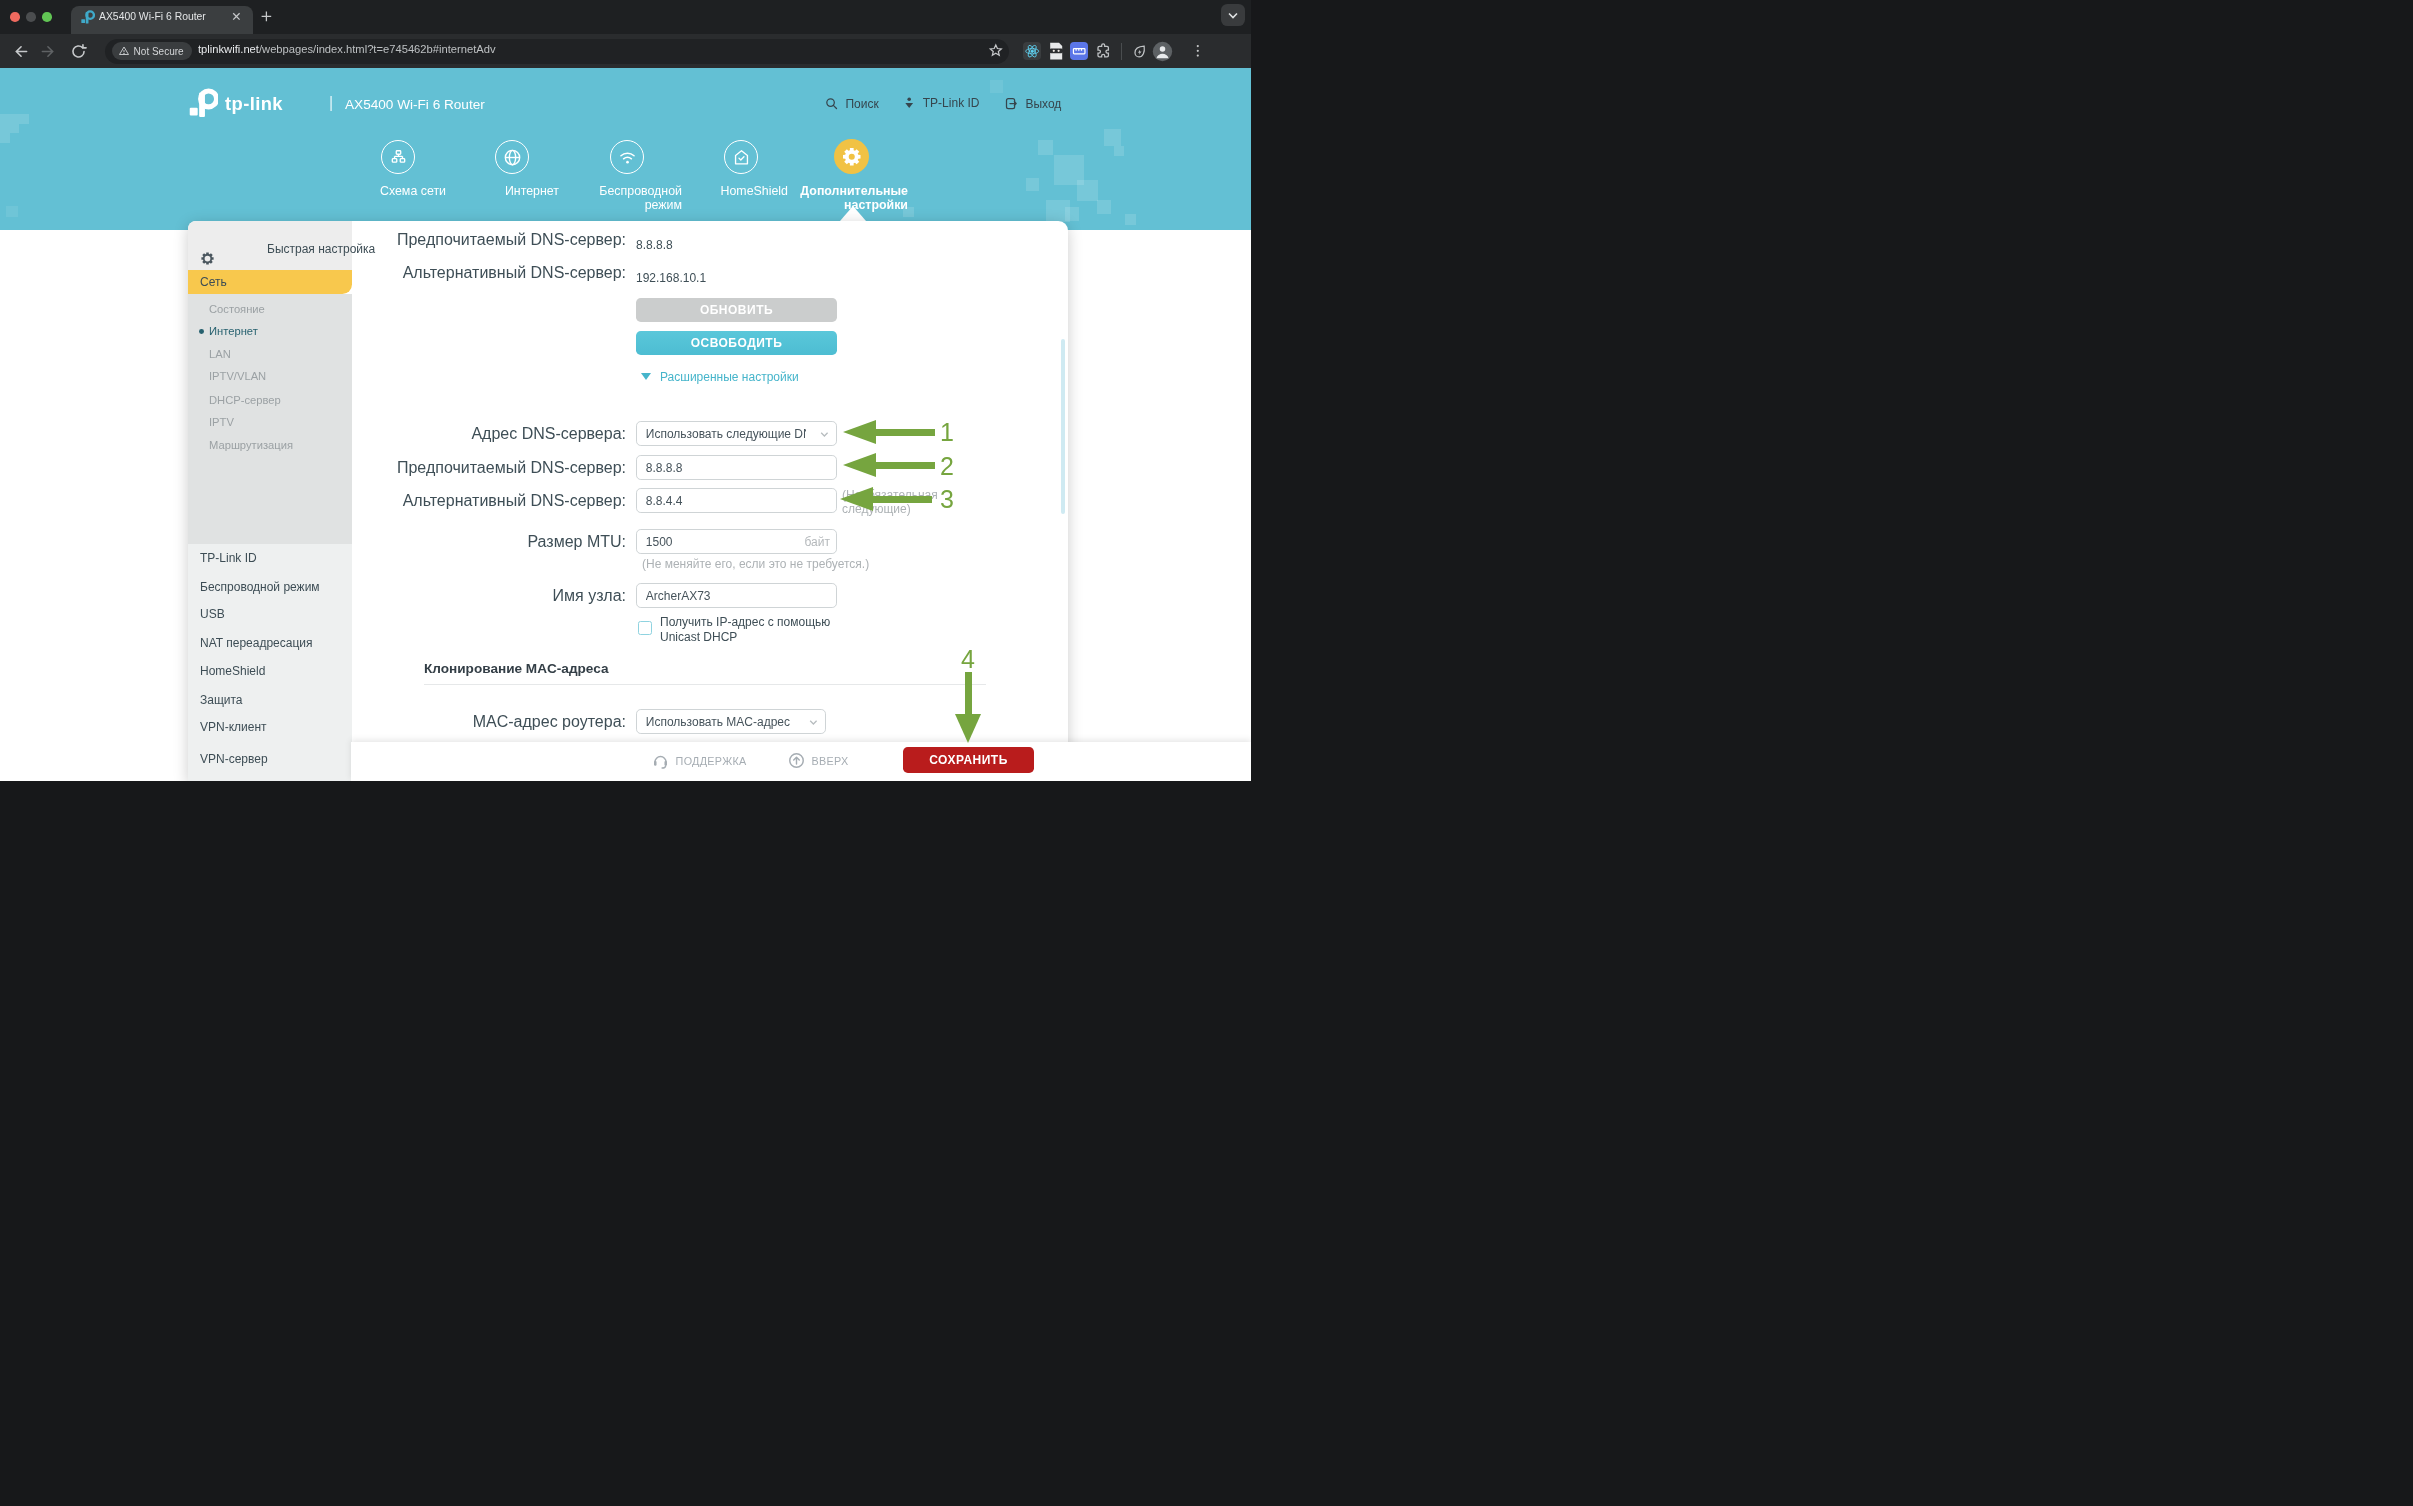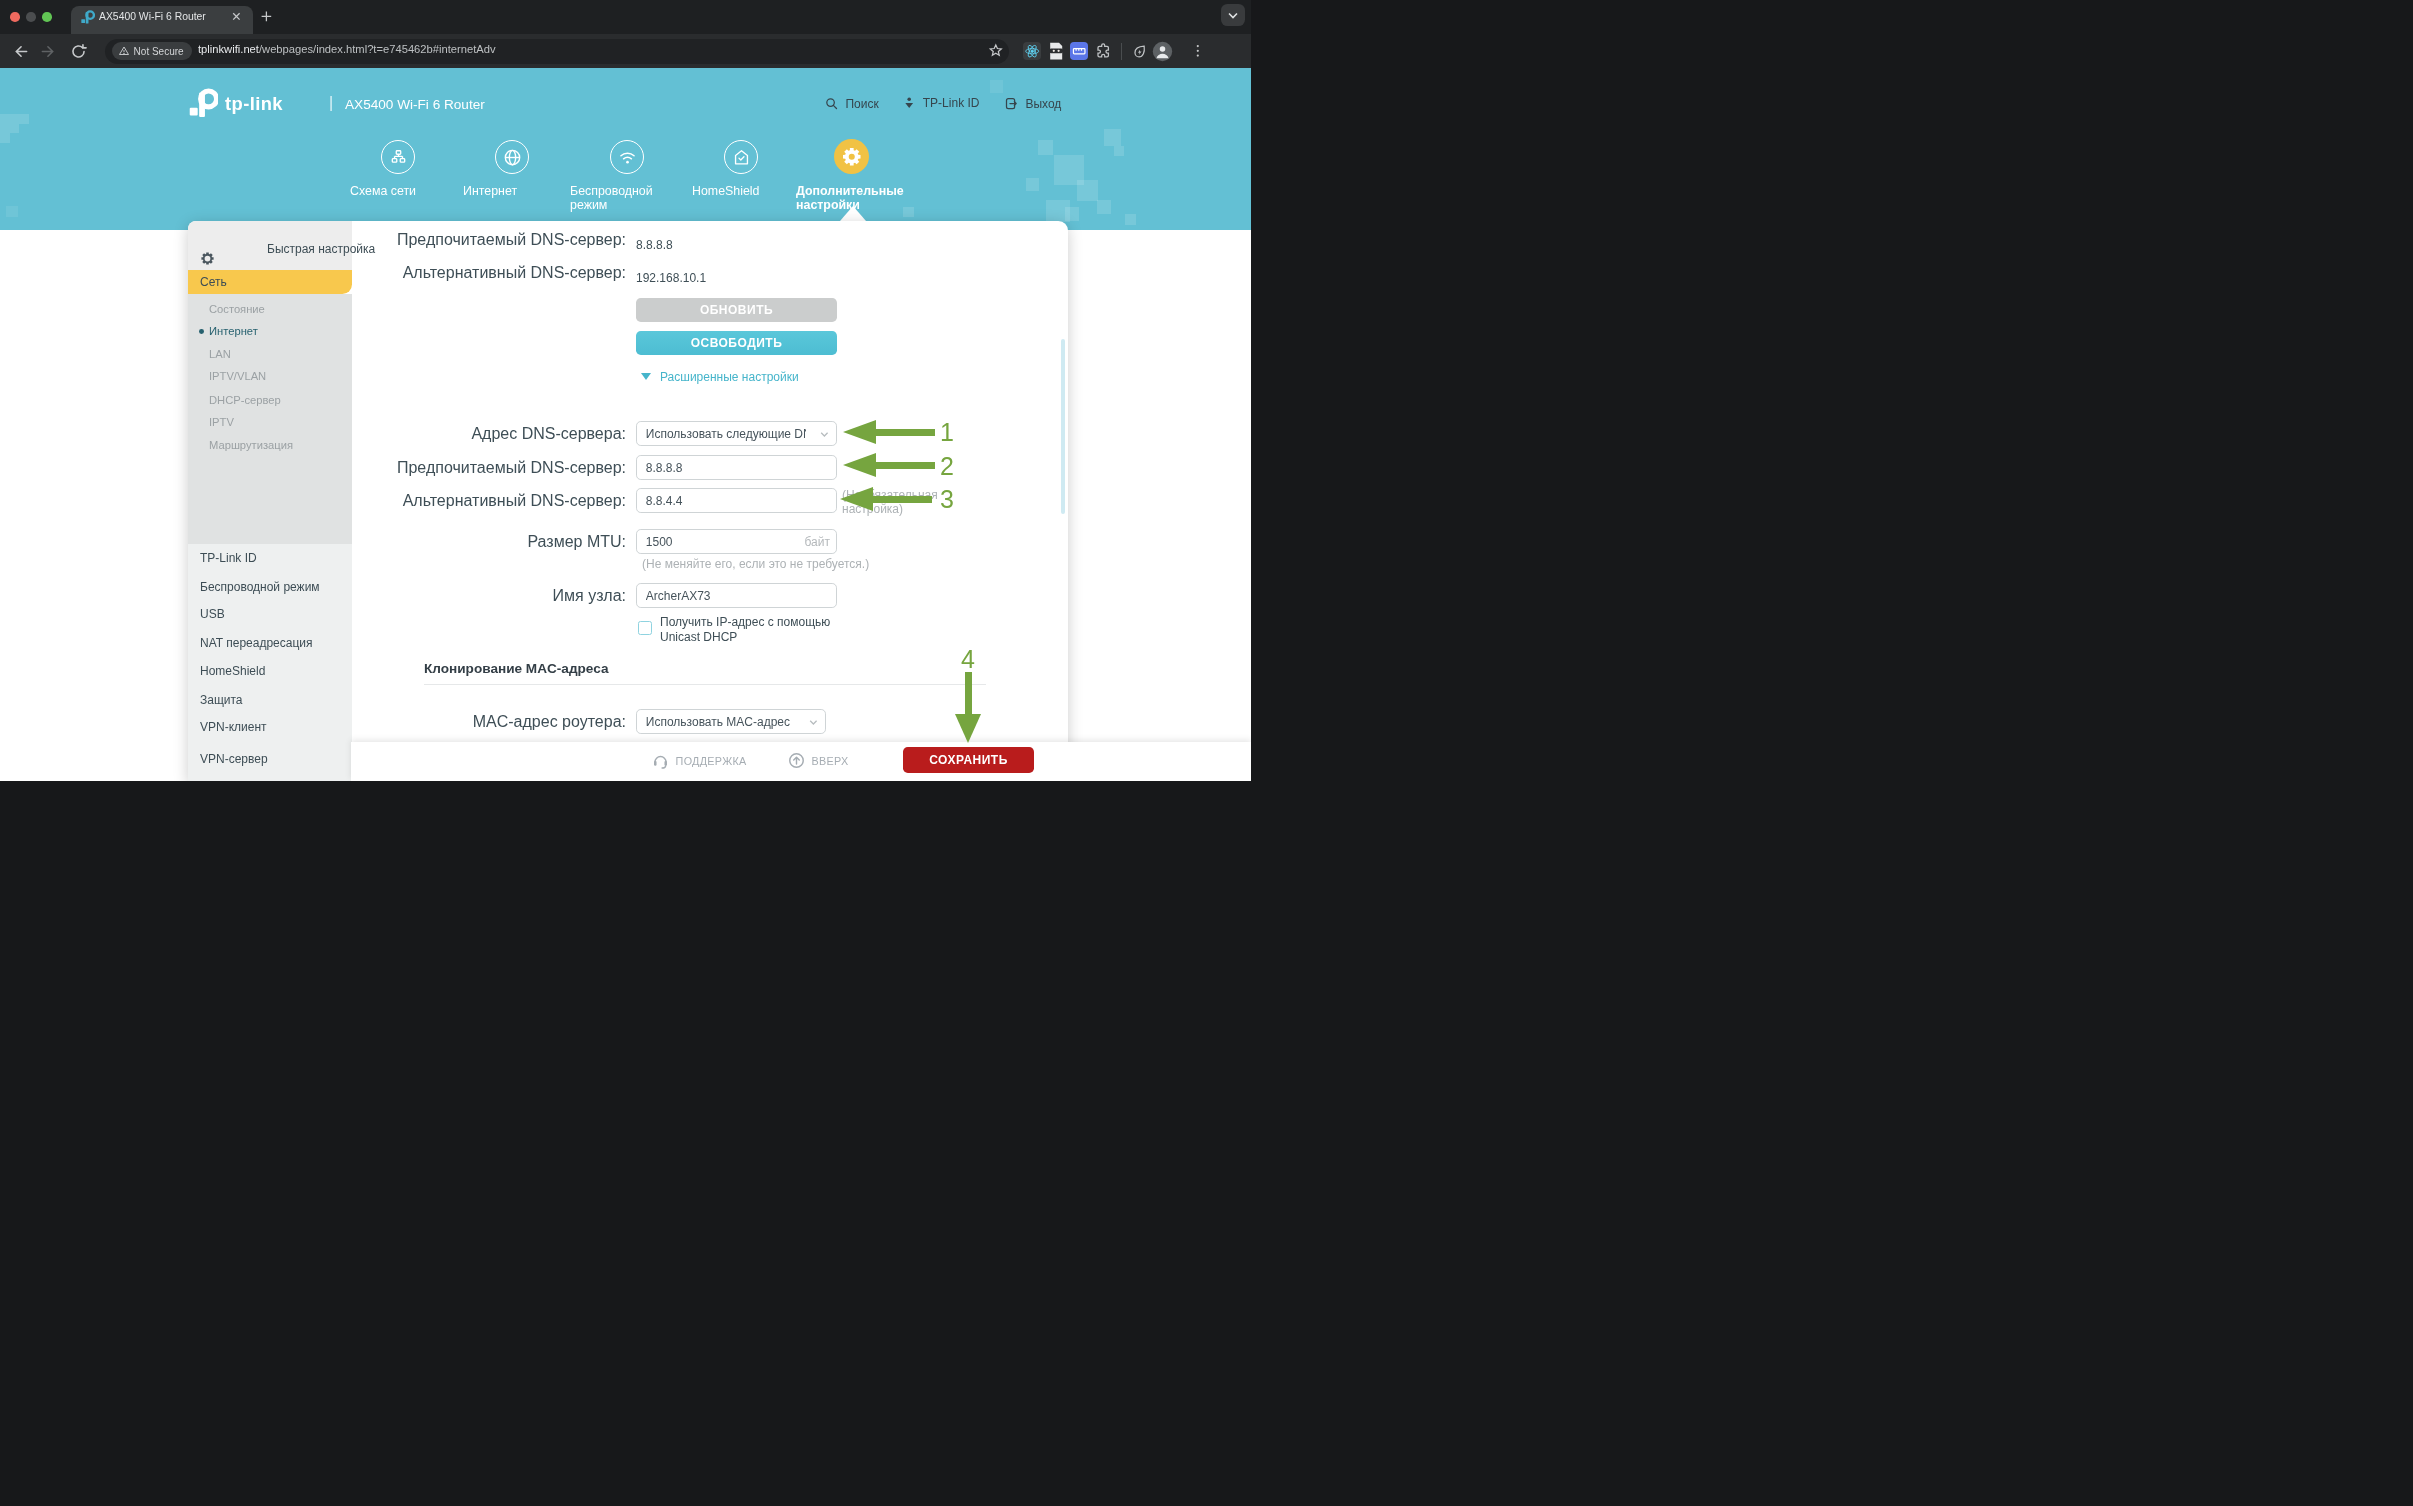--- a/index.html
+++ b/index.html
@@ -22,21 +22,21 @@
   .url{left:198px;top:43px;font-size:11.2px;color:#e8eaec;white-space:nowrap;}
   .url .path{color:#bdc0c2;}
   .exttile{top:42px;width:18.4px;height:18.4px;border-radius:4px;}
   .tooldiv{left:1121px;top:43px;width:0.8px;height:17px;background:#4a4d4f;}
   
   .page{left:0;top:68px;width:1251px;height:714px;background:#ffffff;}
   .teal{left:0;top:68px;width:1251px;height:162px;background:#63c0d4;}
   .m{background:rgba(255,255,255,.13);}
   .brand{color:#ffffff;font-size:18.4px;font-weight:700;letter-spacing:0.4px;}
   .hdr-item{display:flex;align-items:center;gap:6.4px;color:#36454d;font-size:12px;top:96px;}
-  .navlbl{color:#ffffff;font-size:12.4px;text-align:left;}
+  .navlbl{color:#ffffff;font-size:12.4px;text-align:right;}
   .circ{width:32px;height:32px;border:1.6px solid #ffffff;border-radius:50%;display:flex;align-items:center;justify-content:center;}
   .circ.active{border:none;width:35px;height:35px;background:#f1c244;}
   .pointer{width:0;height:0;border-left:13.6px solid transparent;border-right:13.6px solid transparent;border-bottom:15px solid #ffffff;}
   .panel{left:188px;top:221px;width:880px;height:560px;background:#ffffff;border-radius:8px 9.6px 0 0;
     box-shadow:0 3.2px 14.4px rgba(0,0,0,.20);}
   
   .sb-row1{left:188px;top:221px;width:164px;height:49px;background:#ededed;border-radius:8px 0 0 0;}
   .sb-yellow{left:188px;top:270px;width:164px;height:24px;background:#f8c84d;border-radius:0 0 9.6px 0;}
   .sb-sub{left:188px;top:294px;width:164px;height:251px;background:#e0e2e2;}
   .sb-low{left:188px;top:544px;width:164px;height:237px;background:#eef0f0;}
@@ -373,21 +373,21 @@
     </span>
   </div>
 
   <div class="abs flabel" style="top:455px;">Предпочитаемый DNS-сервер:</div>
   <input class="abs field" style="top: 455px;" value="8.8.8.8">
 
   <div class="abs flabel" style="top:488px;">Альтернативный DNS-сервер:</div>
   <input class="abs field" style="top: 488px;" value="8.8.4.4">
   <div class="abs hint" style="left:842px;top:488px;width:104px;">
     <div>(Необязательная</div>
-      <div>настройка)</div>
+      <div>следующие)</div>
   </div>
 
   <div class="abs flabel" style="top:529px;">Размер MTU:</div>
   <input class="abs field" style="top: 529px;" value="1500">
   <div class="abs hint" style="left:790px;top:535px;width:40px;text-align:right;font-size:12px;color:#b4b8bb;">байт</div>
   <div class="abs hint" style="left:642px;top:557px;">(Не меняйте его, если это не требуется.)</div>
 
   <div class="abs flabel" style="top:583px;">Имя узла:</div>
   <input class="abs field" style="top: 583px;" value="ArcherAX73">
 

